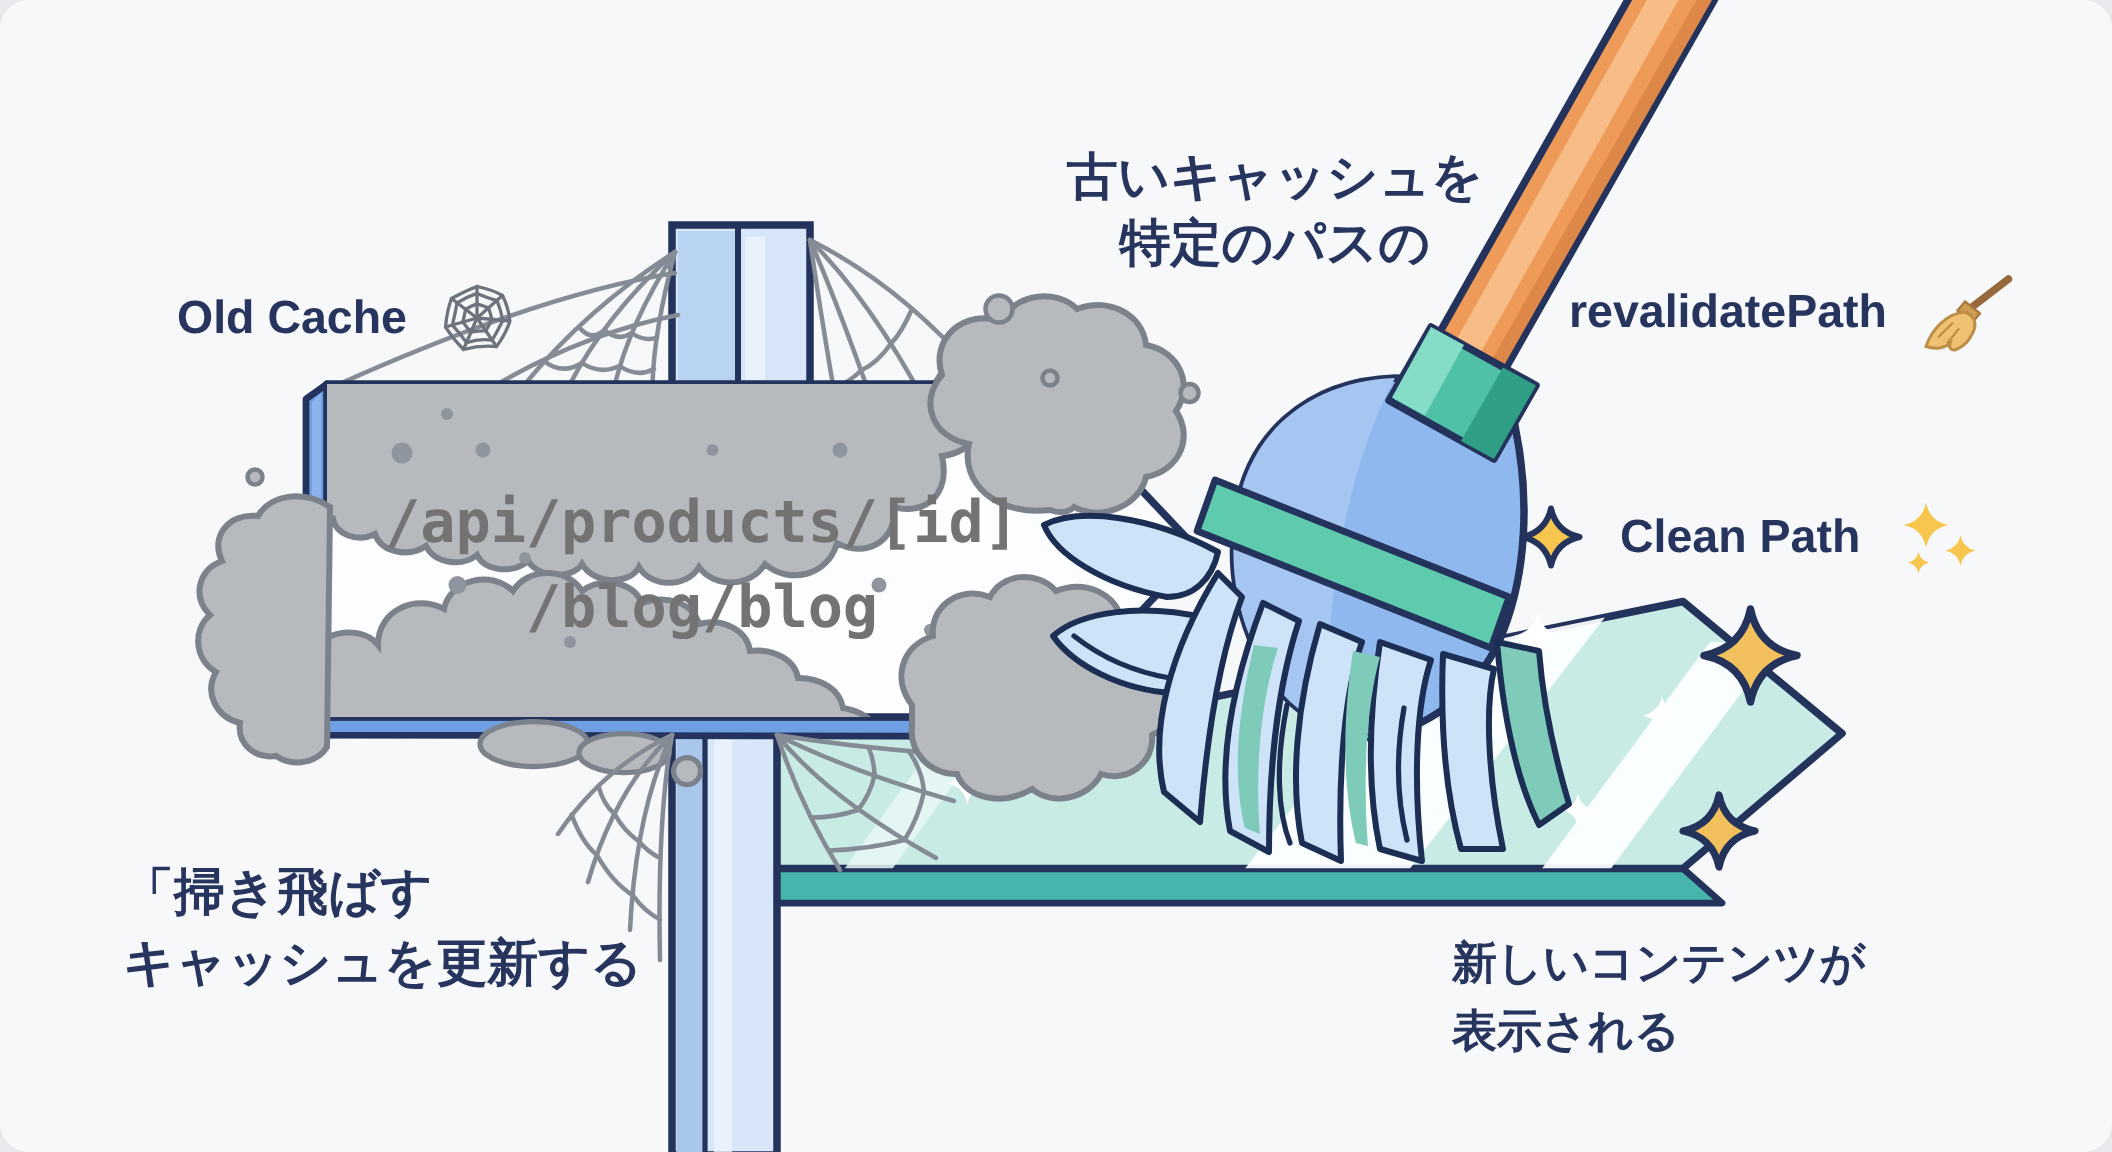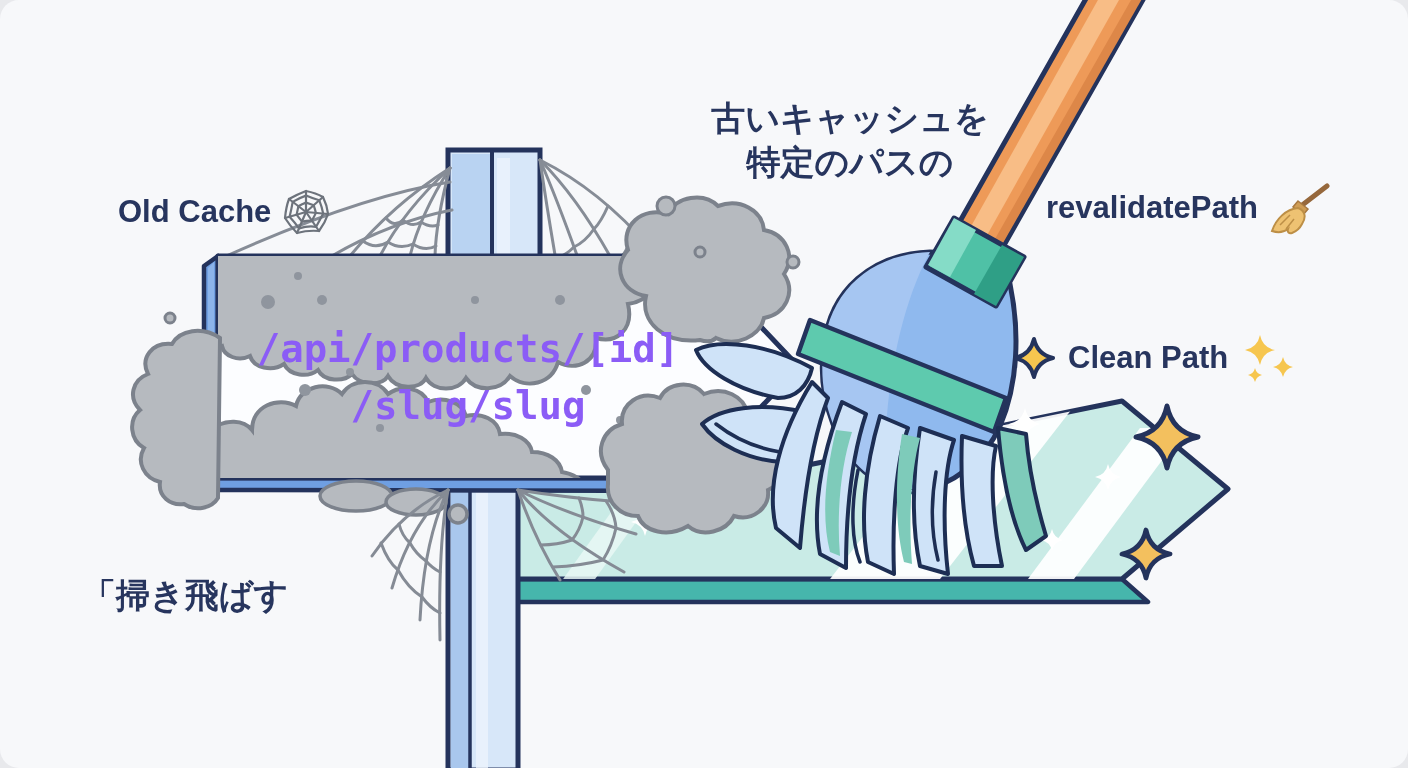--- a/index.html
+++ b/index.html
@@ -8,29 +8,29 @@
   }
   html,body{margin:0;padding:0;background:#e8e9ec;}
   .stage{
     position:relative;width:1408px;height:768px;overflow:hidden;
     background:#f7f8fa;
     font-family:"Liberation Sans","DejaVu Sans",sans-serif;
     border-radius:19px;
   }
   svg.art{position:absolute;left:0;top:0;width:1408px;height:768px;}
   .lbl{position:absolute;color:var(--text-navy);font-weight:bold;line-height:1.25;}
-  .row{display:flex;align-items:center;gap:12px;}
+  .row{display:flex;align-items:center;gap:24px;}
   .caption-top{left:620px;top:96px;width:460px;text-align:center;font-size:34px;line-height:44px;}
   .old-cache{left:118px;top:188px;font-size:31px;}
   .revalidate{left:1046px;top:181px;font-size:31px;}
   .clean-path{left:1012px;top:330px;font-size:31px;}
   .sign-text{
     left:229px;top:320px;width:478px;text-align:center;
     font-family:"DejaVu Sans Mono","Liberation Mono",monospace;
-    font-weight:600;font-size:39px;line-height:57px;color:#8b5cf6;
+    font-weight:600;font-size:39px;line-height:57px;color:#737373;
   }
   .caption-left{left:82px;top:572px;font-size:34px;line-height:47px;}
   .caption-right{left:968px;top:620px;font-size:30px;line-height:45px;}
   .icon{flex:0 0 auto;display:block;}
 </style>
 </head>
 <body>
 
 <div class="stage">
 
@@ -270,21 +270,26 @@
     <svg class="icon" width="60" height="54" viewBox="0 0 60 54">
       <line x1="57" y1="5" x2="31" y2="25" stroke="#96683c" stroke-width="5" stroke-linecap="round"></line>
       <path d="M28,20 L38,28 L33,34 L23,26 Z" fill="#cf9d55" stroke="#a87840" stroke-width="1.5"></path>
       <path d="M28,27 C16,28 6,38 2,50 C8,52 14,51 18,48 C17,51 19,53 22,52 C27,50 30,47 32,43 C36,37 36,30 28,27 Z" fill="#eec272" stroke="#bd8f46" stroke-width="2"></path>
       <path d="M10,44 L20,34 M16,48 L24,38" stroke="#bd8f46" stroke-width="1.5" fill="none"></path>
     </svg>
   </div>
 
   <div class="lbl sign-text">
     <div>/api/products/[id]</div>
-    <div>/slug/slug</div>
+    <div>/blog/blog</div>
   </div>
 
   <div class="lbl caption-left">
     <div>「掃き飛ばす</div>
-  </div>
-
+    <div>キャッシュを更新する</div>
+  </div>
+
+  <div class="lbl caption-right">
+    <div>新しいコンテンツが</div>
+    <div>表示される</div>
+  </div>
 
 </div>
 
 </body></html>

